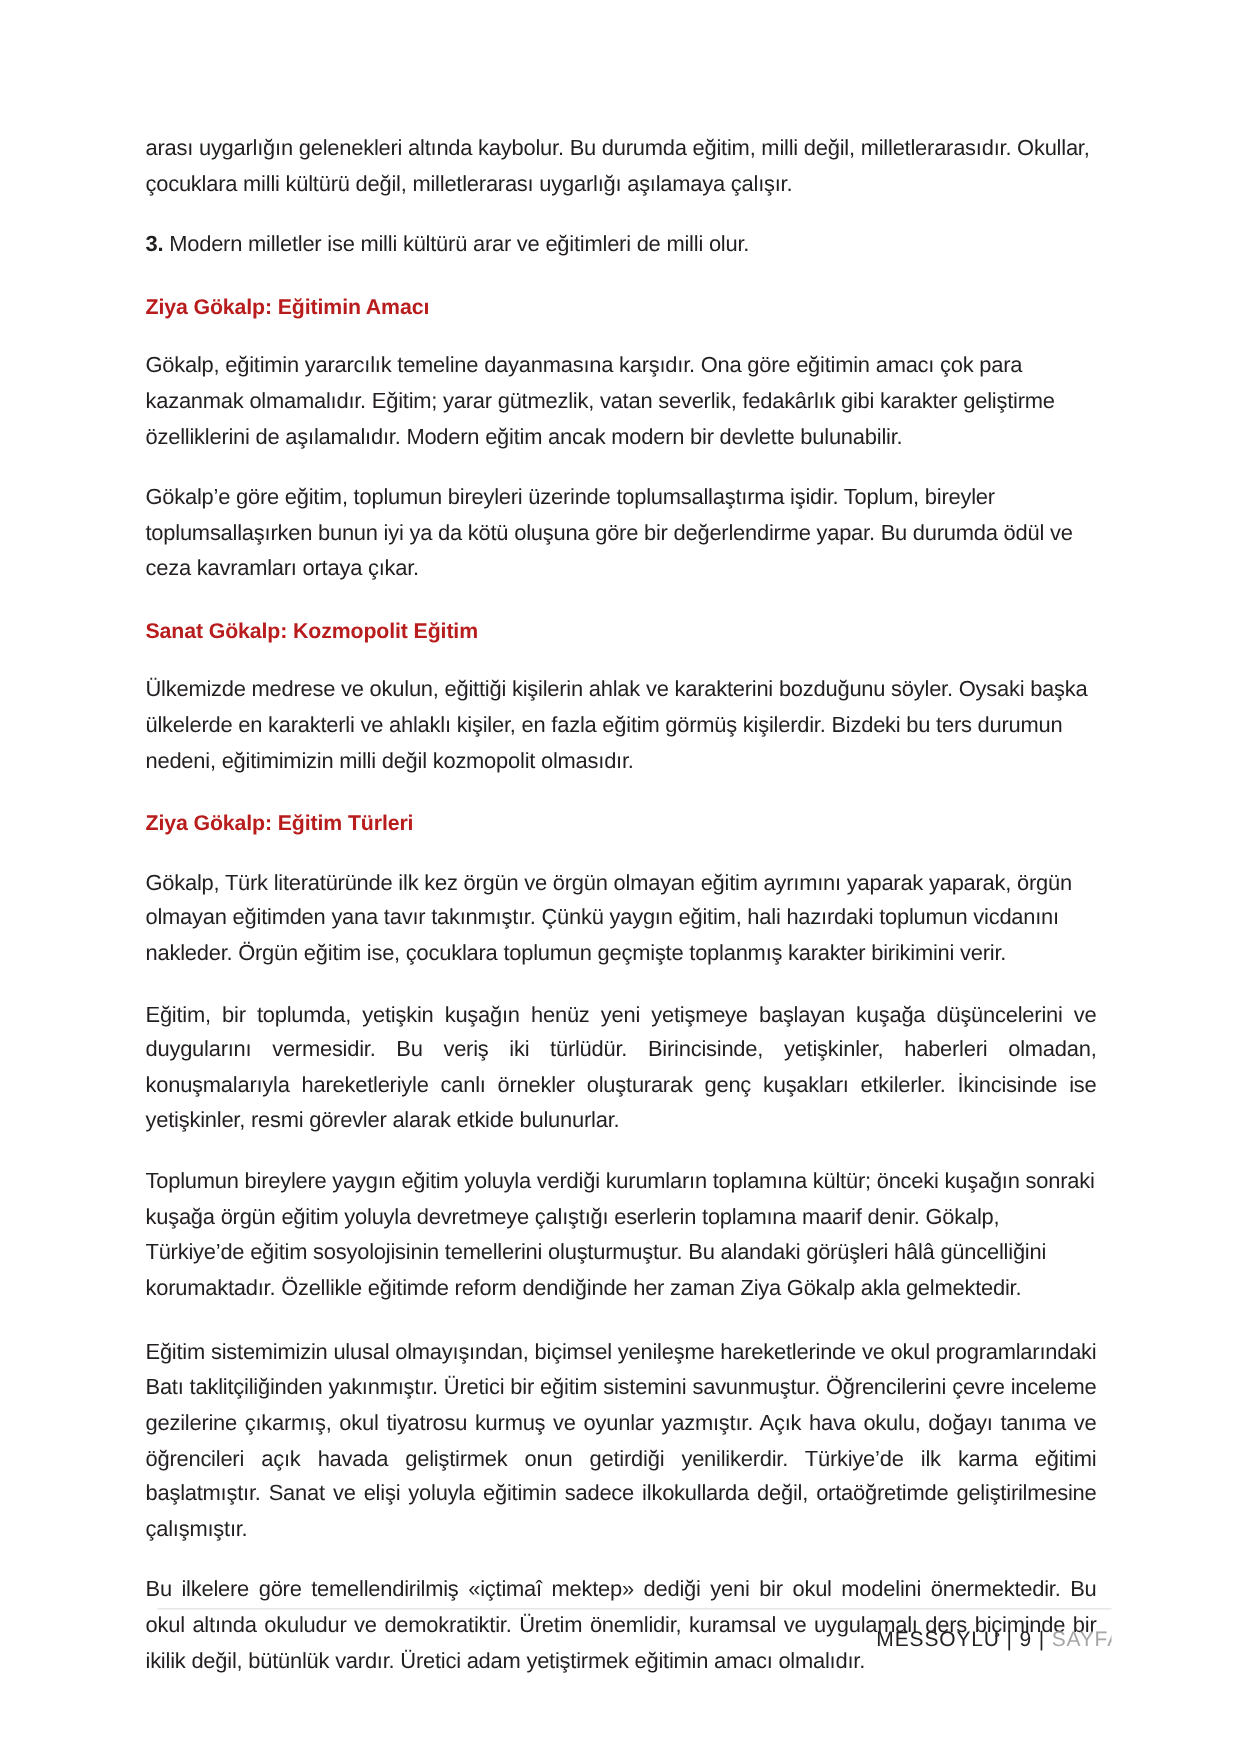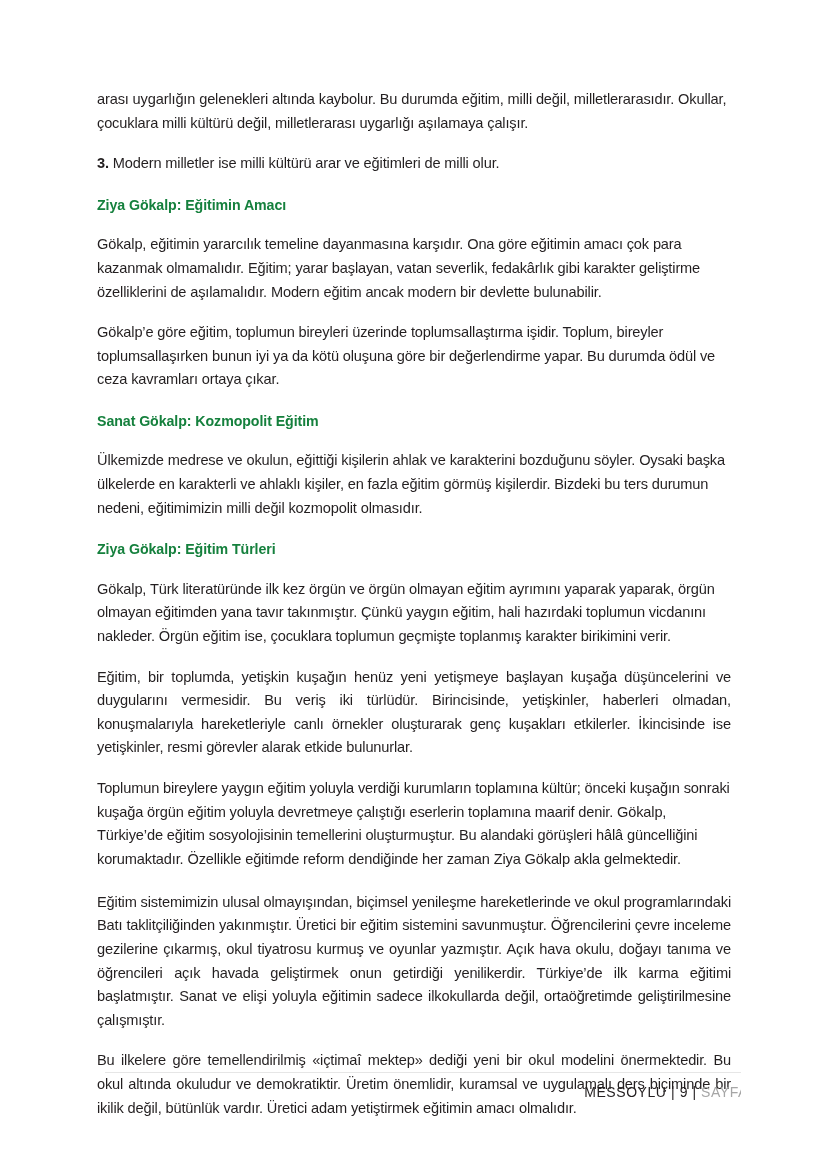--- a/index.html
+++ b/index.html
@@ -33,21 +33,21 @@
   }
   p.body.justify {
     text-align: justify;
     text-justify: inter-word;
   }
   h3.heading {
     margin: 0 0 17px 0;
     font-size: 14.2px;
     line-height: 1.5;
     font-weight: bold;
-    color: #15803d;
+    color: #b91c1c;
     letter-spacing: -0.005em;
   }
   .spacer-xs { height: 2px; }
   b.num { font-weight: bold; }
   .footer {
     position: absolute;
     left: 105px;
     top: 1072px;
     width: 643px;
   }
@@ -77,21 +77,21 @@
 
   <div class="content">
 
     <p class="body">arası uygarlığın gelenekleri altında kaybolur. Bu durumda eğitim, milli değil, milletlerarasıdır. Okullar, çocuklara milli kültürü değil, milletlerarası uygarlığı aşılamaya çalışır.</p>
 
     <p class="body"><b class="num">3.</b><span> Modern milletler ise milli kültürü arar ve eğitimleri de milli olur.</span></p>
 
     <div class="spacer-xs"></div>
     <h3 class="heading">Ziya Gökalp: Eğitimin Amacı</h3>
 
-    <p class="body">Gökalp, eğitimin yararcılık temeline dayanmasına karşıdır. Ona göre eğitimin amacı çok para kazanmak olmamalıdır. Eğitim; yarar başlayan, vatan severlik, fedakârlık gibi karakter geliştirme özelliklerini de aşılamalıdır. Modern eğitim ancak modern bir devlette bulunabilir.</p>
+    <p class="body">Gökalp, eğitimin yararcılık temeline dayanmasına karşıdır. Ona göre eğitimin amacı çok para kazanmak olmamalıdır. Eğitim; yarar gütmezlik, vatan severlik, fedakârlık gibi karakter geliştirme özelliklerini de aşılamalıdır. Modern eğitim ancak modern bir devlette bulunabilir.</p>
 
     <p class="body">Gökalp’e göre eğitim, toplumun bireyleri üzerinde toplumsallaştırma işidir. Toplum, bireyler toplumsallaşırken bunun iyi ya da kötü oluşuna göre bir değerlendirme yapar. Bu durumda ödül ve ceza kavramları ortaya çıkar.</p>
 
     <div class="spacer-xs"></div>
     <h3 class="heading">Sanat Gökalp: Kozmopolit Eğitim</h3>
 
     <p class="body">Ülkemizde medrese ve okulun, eğittiği kişilerin ahlak ve karakterini bozduğunu söyler. Oysaki başka ülkelerde en karakterli ve ahlaklı kişiler, en fazla eğitim görmüş kişilerdir. Bizdeki bu ters durumun nedeni, eğitimimizin milli değil kozmopolit olmasıdır.</p>
 
     <div class="spacer-xs"></div>
     <h3 class="heading">Ziya Gökalp: Eğitim Türleri</h3>

